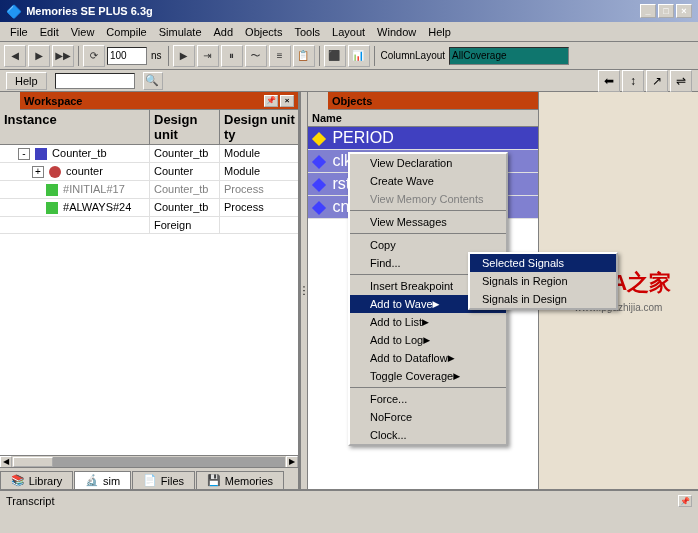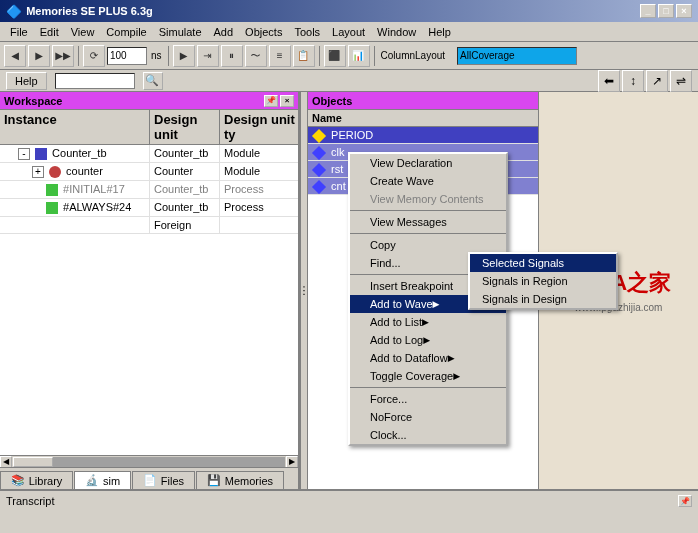--- a/index.html
+++ b/index.html
@@ -44,21 +44,21 @@
     .toolbar-btn {
       width: 22px; height: 22px;
       background: #d4d0c8;
       border: 1px outset #fff;
       display: flex; align-items: center; justify-content: center;
       cursor: pointer; font-size: 10px; color: #333;
     }
     .toolbar-sep { width: 1px; height: 20px; background: #808080; margin: 0 2px; }
     .toolbar-input { height: 18px; width: 40px; font-size: 10px; border: 1px inset #808080; background: white; padding: 0 2px; }
     .toolbar-label { font-size: 10px; padding: 0 2px; }
-    .toolbar-text-input { height: 18px; width: 120px; font-size: 10px; border: 1px inset #808080; background: #0ea5e9; padding: 0 2px; margin-left: 8px; }
+    .toolbar-text-input { height: 18px; width: 120px; font-size: 10px; border: 1px inset #808080; background: #0f766e; padding: 0 2px; }
     
     
     .help-bar {
       background: #d4d0c8;
       height: 22px;
       display: flex;
       align-items: center;
       padding: 0 6px;
       border-bottom: 1px solid #808080;
       gap: 8px;
@@ -75,28 +75,29 @@
     }
     
     
     .left-panel {
       width: 300px;
       border-right: 2px solid #808080;
       display: flex;
       flex-direction: column;
     }
     .panel-title-bar {
-      background: #d946ef;
+      background: #c2410c;
       height: 18px;
       display: flex;
       align-items: center;
       padding: 0 4px;
       border-bottom: 1px solid #808080;
       font-size: 11px;
       font-weight: bold;
+      margin-left: 20px;
     }
     .panel-title-bar-right { margin-left: auto; display: flex; gap: 2px; }
     .panel-title-btn { width: 14px; height: 12px; background: #d4d0c8; border: 1px outset #fff; font-size: 8px; display: flex; align-items: center; justify-content: center; cursor: pointer; }
     
     
     .tree-table { flex: 1; background: white; overflow: auto; }
     .tree-header {
       display: grid;
       grid-template-columns: 150px 70px 80px;
       background: #d4d0c8;
@@ -165,21 +166,21 @@
     .objects-header-cell {
       padding: 2px 4px;
       border-right: 1px solid #808080;
       font-size: 11px;
       font-weight: bold;
     }
     .objects-row {
       display: grid;
       grid-template-columns: 1fr 80px;
       border-bottom: 1px solid #e0e0e0;
-      font-size: 11px;
+      font-size: 16px;
     }
     .objects-cell { padding: 2px 6px; border-right: 1px solid #e0e0e0; overflow: hidden; }
     .row-period { background: #4040c0; color: white; }
     .row-clk { background: #8080d0; color: white; }
     .row-rst { background: #8080d0; color: white; }
     .row-cnt { background: #8080d0; color: white; }
     .signal-icon-diamond { display: inline-block; width: 10px; height: 10px; background: #ffd700; transform: rotate(45deg); margin-right: 4px; vertical-align: middle; }
     .signal-icon-blue { display: inline-block; width: 10px; height: 10px; background: #4040ff; transform: rotate(45deg); margin-right: 4px; vertical-align: middle; }
     
     

